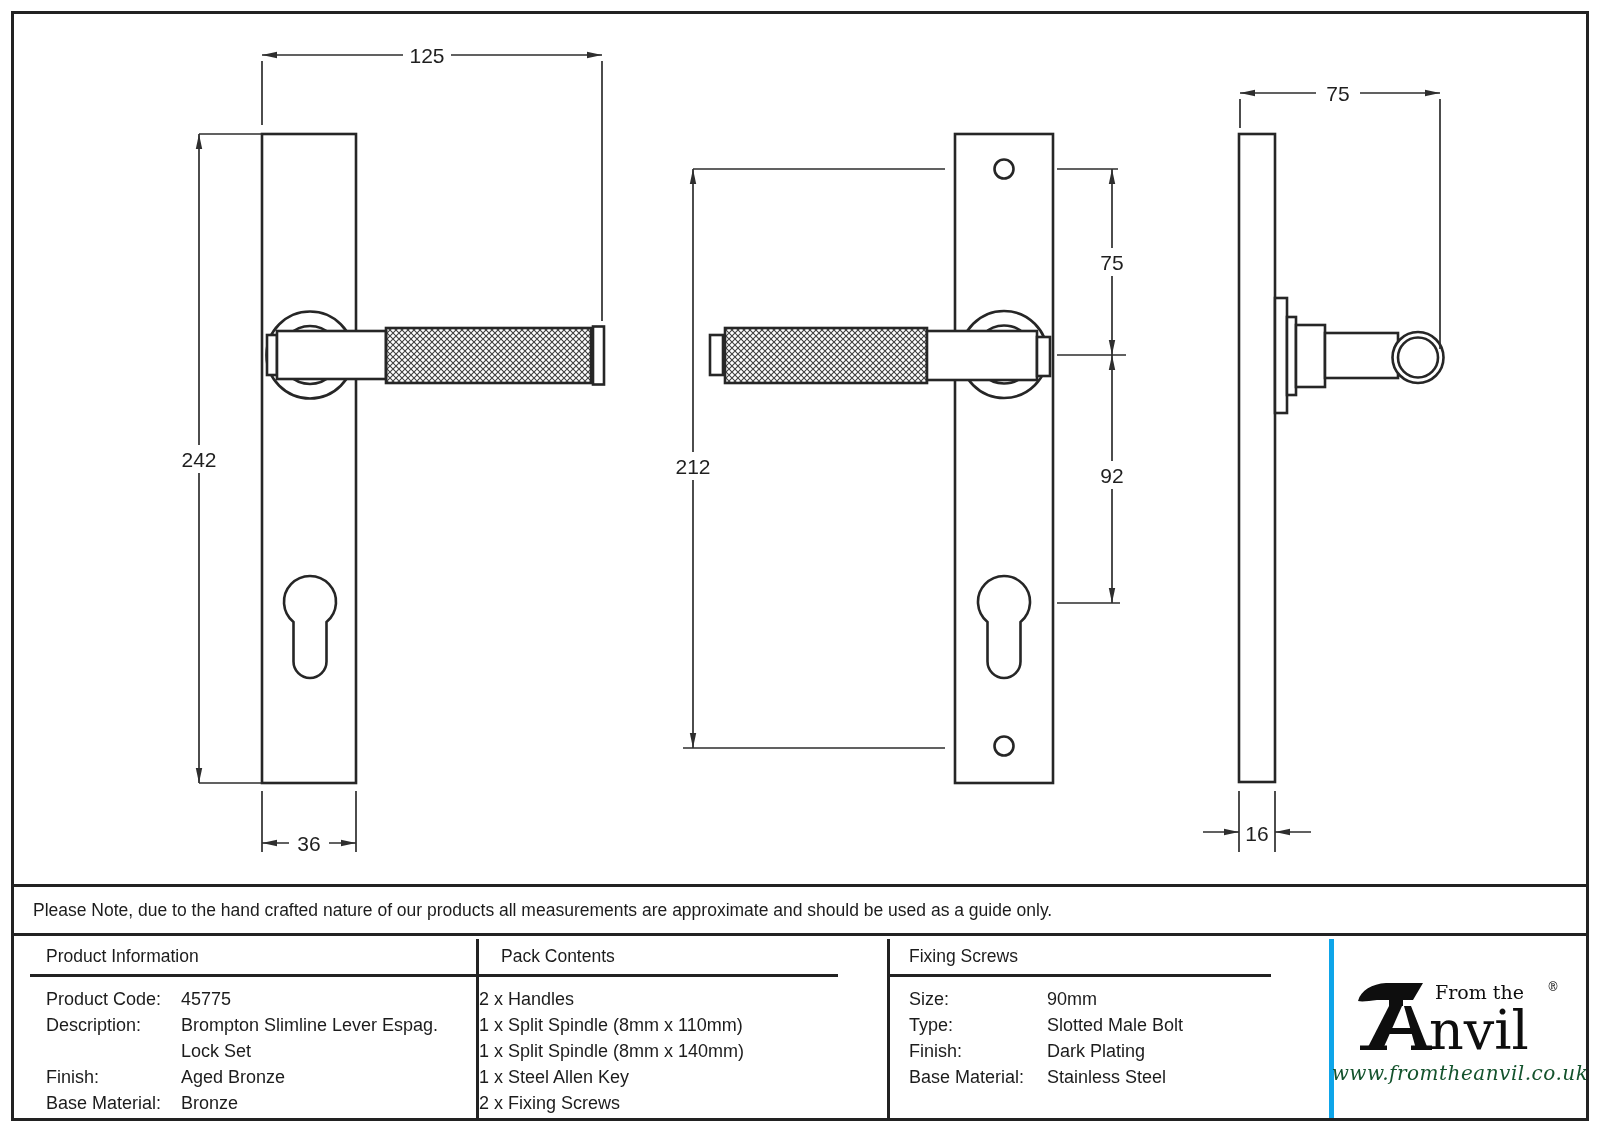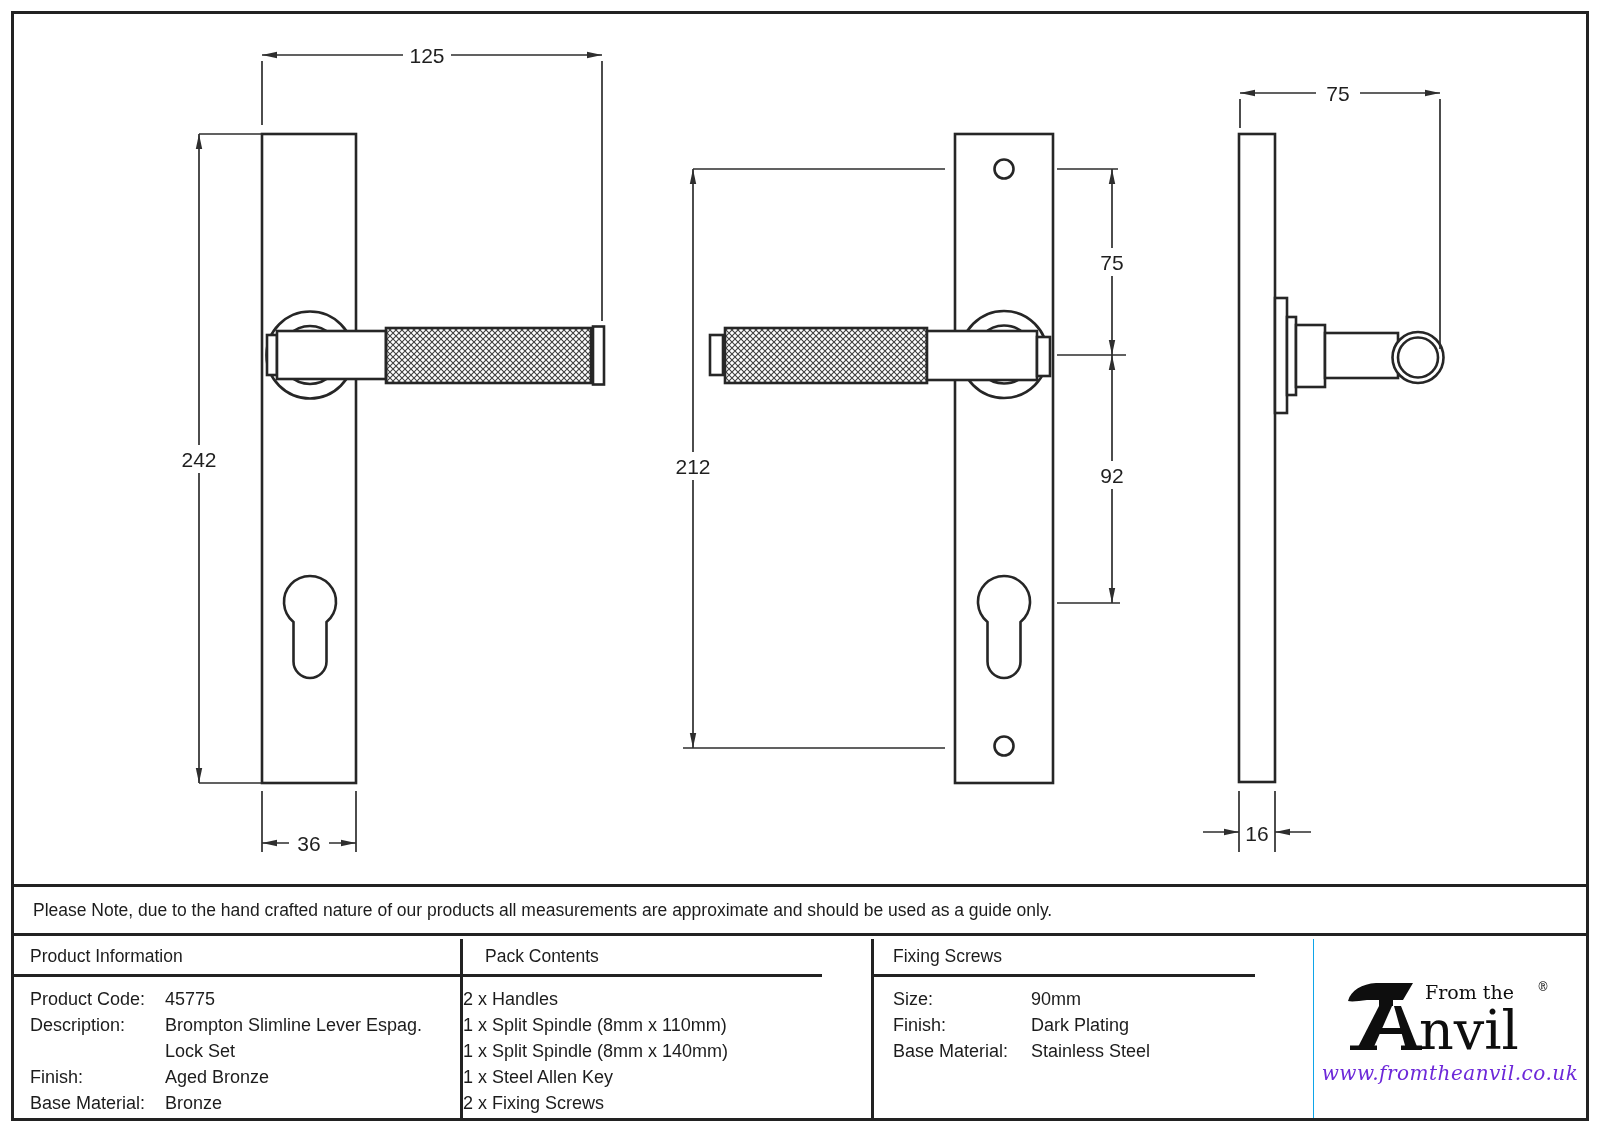--- a/index.html
+++ b/index.html
@@ -16,43 +16,43 @@
   .arr{fill:#2e2e2e;stroke:none;}
   .lblbg{fill:#ffffff;stroke:none;}
   .dimtxt{font:21px "Liberation Sans", sans-serif;fill:#1f1f1f;text-anchor:middle;}
   
   .note-row{position:absolute;left:14px;right:14px;top:884px;height:49px;
        border-top:3px solid #222;box-sizing:border-box;display:flex;align-items:center;
        padding-left:19px;font-size:17.5px;}
   
   .tbl{position:absolute;left:14px;right:14px;top:933px;bottom:14px;
        border-top:3px solid #222;box-sizing:border-box;}
-  .col{position:absolute;top:3px;bottom:0;box-sizing:border-box;}
+  .col{position:absolute;top:3px;bottom:0;box-sizing:border-box;margin-left:16px;}
   .col-product{left:0;width:446px;}
   .col-pack{left:446px;width:362px;border-left:3px solid #222;}
   .col-fixing{left:857px;width:384px;border-left:3px solid #222;}
-  .col-logo{left:1299px;right:0;border-left:1px solid #0ea5e9;
+  .col-logo{left:1299px;right:0;border-left:5px solid #0ea5e9;
        display:flex;flex-direction:column;align-items:center;justify-content:center;}
   .col-header{height:38px;border-bottom:3px solid #222;box-sizing:border-box;
        display:flex;align-items:center;font-size:17.5px;}
   .col-product .col-header{padding-left:16px;}
   .col-pack .col-header{padding-left:22px;}
   .col-fixing .col-header{padding-left:19px;}
   .col-body{font-size:18px;line-height:26px;padding-top:9px;}
   .col-product .col-body{padding-left:16px;}
   .col-pack .col-body{}
   .col-fixing .col-body{padding-left:19px;}
   .kv{display:flex;}
   .kv .k{flex:none;}
   .col-product .k{width:135px;}
   .col-fixing .k{width:138px;}
   .kv .v{white-space:pre-line;}
   
   .logo-url{font-family:"DejaVu Serif", serif;font-style:italic;font-size:20px;
-       letter-spacing:.5px;margin-top:2px;color:#6d28d9;}
+       letter-spacing:.5px;margin-top:2px;color:#14532d;}
 </style>
 </head>
 <body>
 
 <svg class="drawing-svg" width="1600" height="884" viewBox="0 0 1600 884">
   <defs>
     <pattern id="knurl" width="6" height="6" patternUnits="userSpaceOnUse">
       <path d="M0 0 L6 6 M6 0 L0 6" stroke="#3f3f3f" stroke-width="1.1"></path>
     </pattern>
   </defs>
@@ -190,20 +190,24 @@
       <div>2 x Fixing Screws</div>
     </div>
   </div>
 
   <div class="col col-fixing">
     <div class="col-header">Fixing Screws</div>
     <div class="col-body">
       <div class="kv">
         <span class="k">Size:</span>
         <span class="v">90mm</span>
+      </div>
+      <div class="kv">
+        <span class="k">Type:</span>
+        <span class="v">Slotted Male Bolt</span>
       </div>
       <div class="kv">
         <span class="k">Finish:</span>
         <span class="v">Dark Plating</span>
       </div>
       <div class="kv">
         <span class="k">Base Material:</span>
         <span class="v">Stainless Steel</span>
       </div>
     </div>

